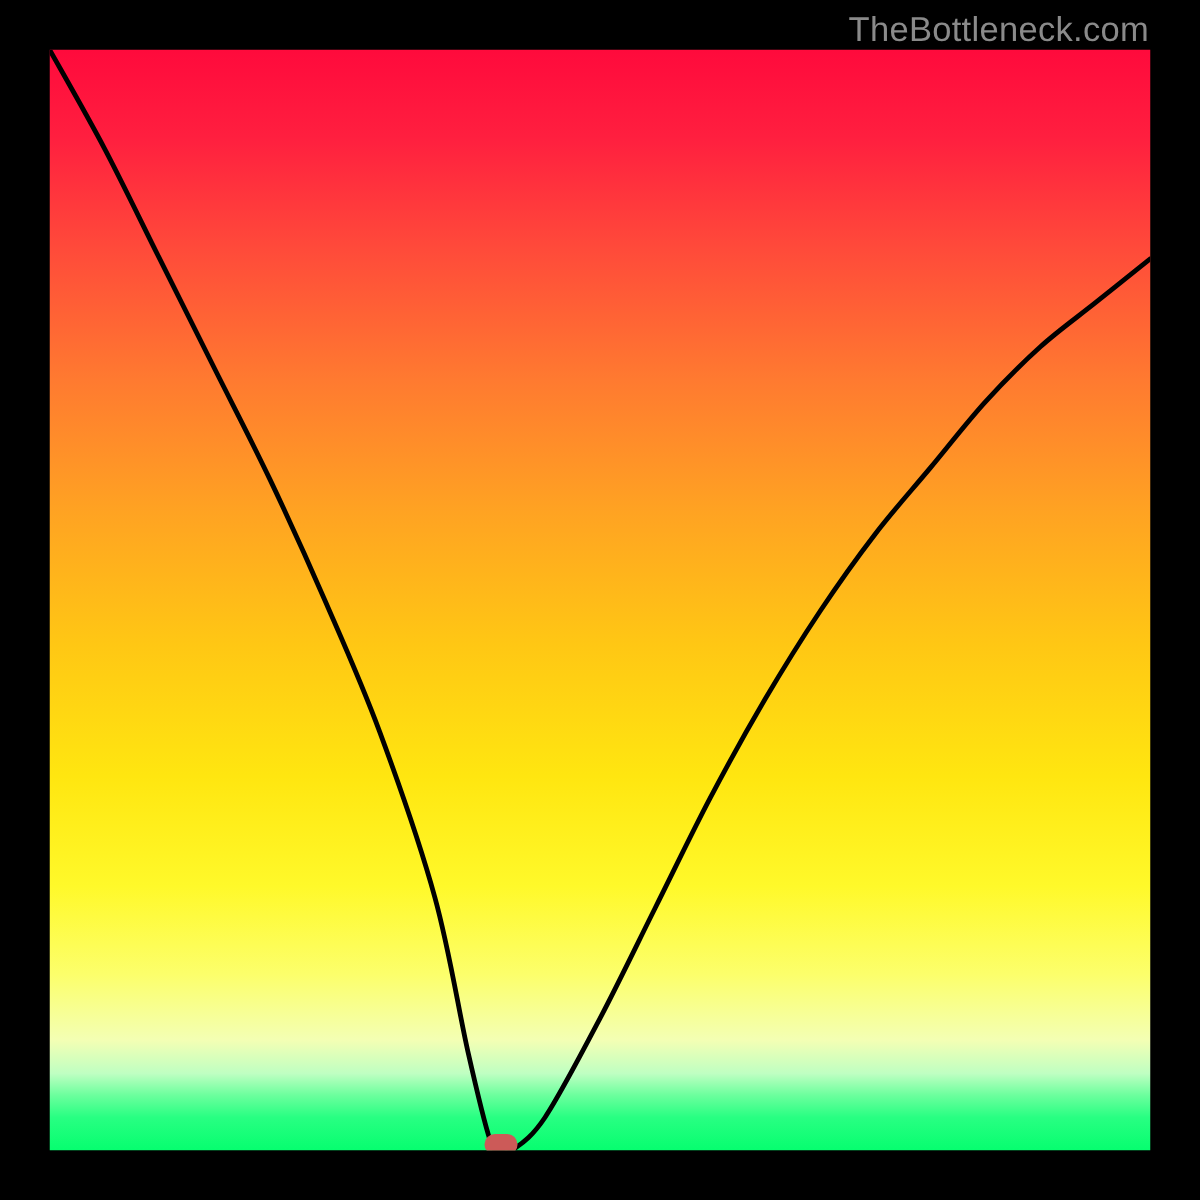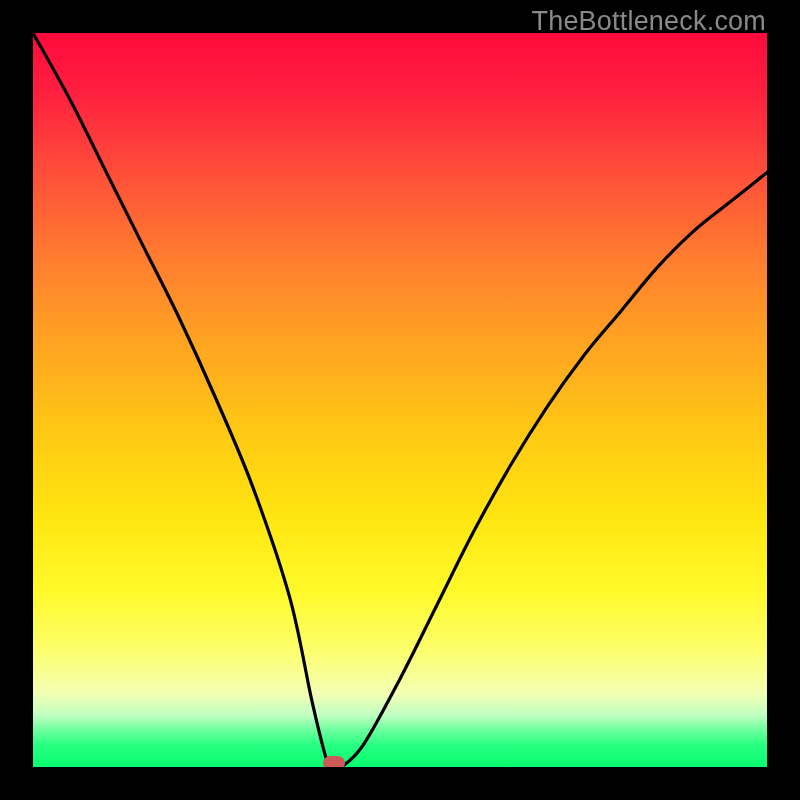--- a/index.html
+++ b/index.html
@@ -52,21 +52,21 @@
     position: absolute;
     inset: 0;
     width: 100%;
     height: 100%;
   }
   .watermark {
     position: absolute;
     top: 6px;
     right: 34px;
     color: #8a8a8a;
-    font-size: 27px;
+    font-size: 23px;
     font-weight: 500;
     letter-spacing: 0.2px;
   }
   .marker {
     position: absolute;
     width: 22px;
     height: 14px;
     background: #cc5a58;
     border-radius: 7px;
   }

